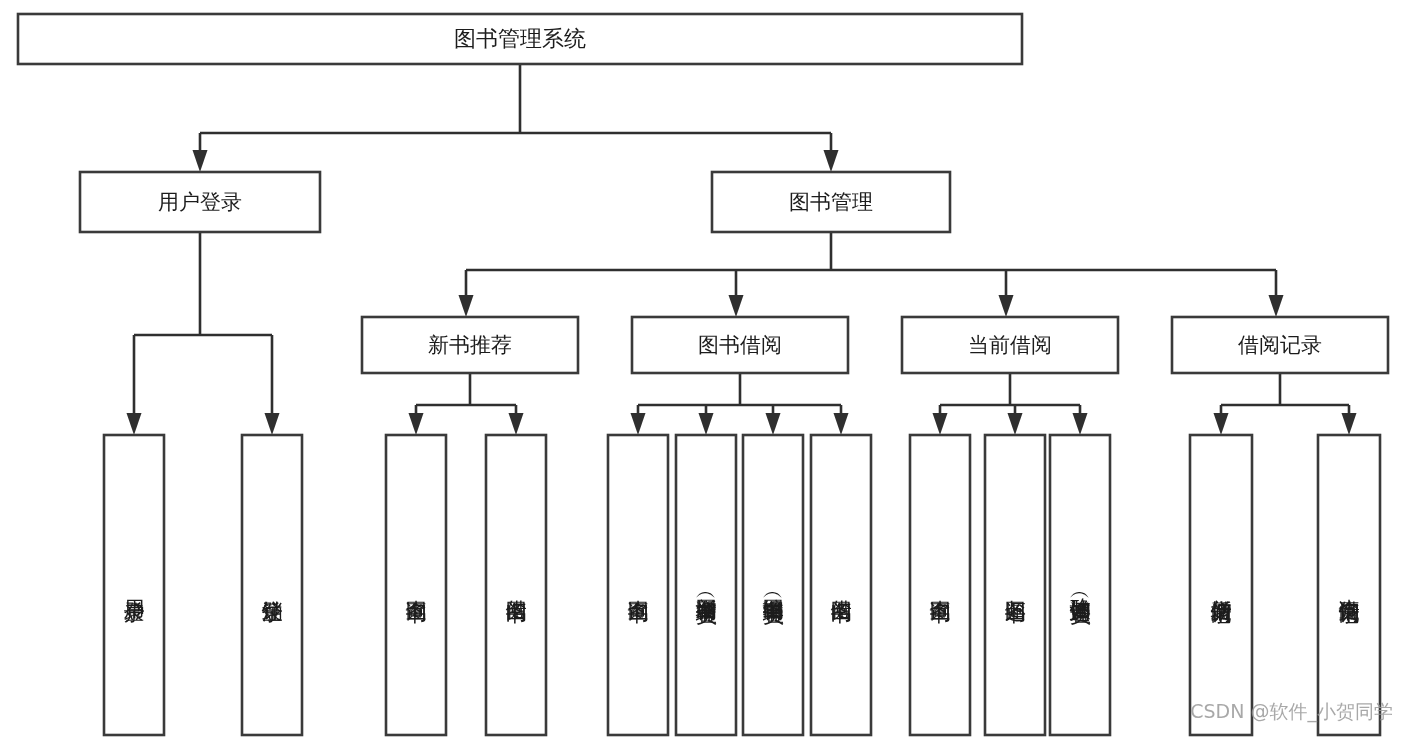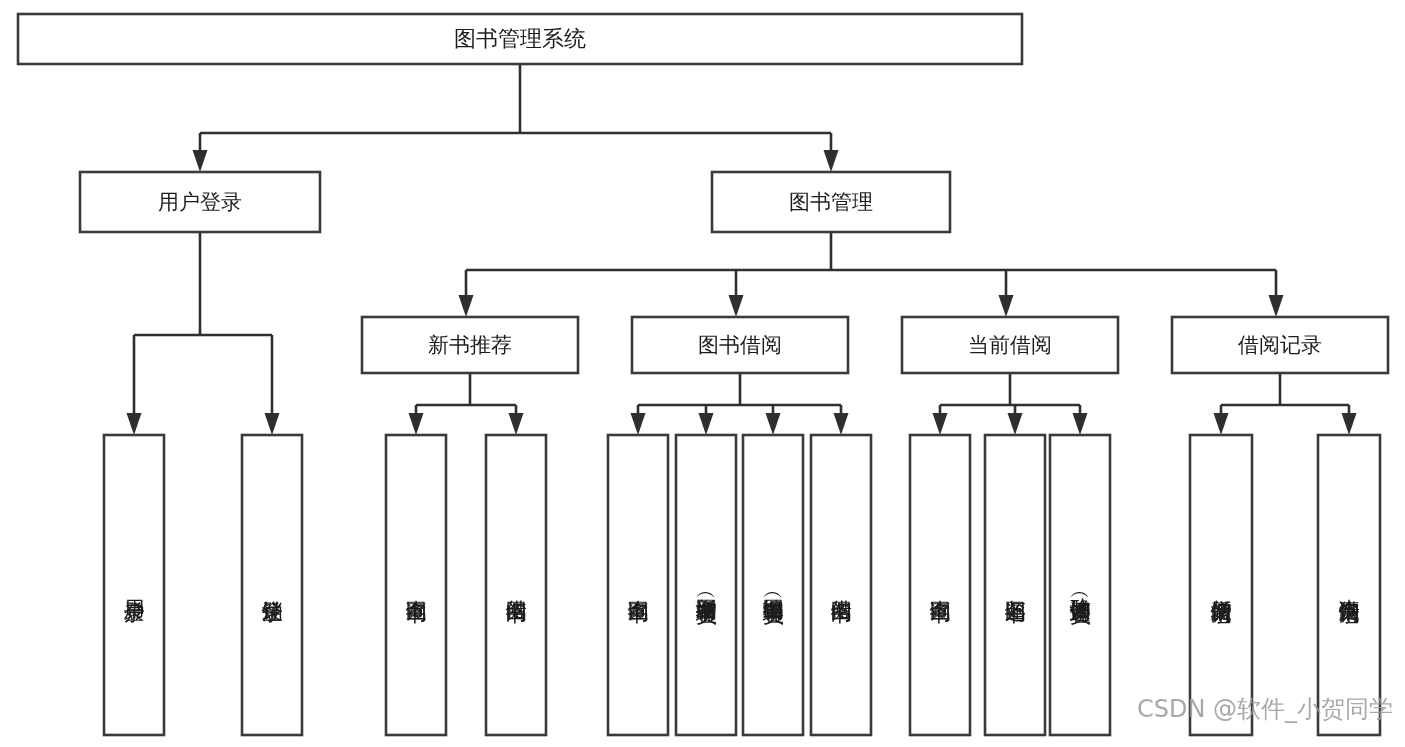--- a/index.html
+++ b/index.html
@@ -78,21 +78,21 @@
     color: #1c1c1c;
     letter-spacing: 1px;
     white-space: nowrap;
     text-align: center;
   }
   .watermark {
     position: absolute;
     right: 12px;
     bottom: 6px;
     font-family: "DejaVu Sans", "Liberation Sans", sans-serif;
-    font-size: 24px;
+    font-size: 19px;
     color: #9a9a9a;
     opacity: 0.85;
     white-space: nowrap;
     pointer-events: none;
   }
 </style>
 </head>
 <body>
 
 <div id="diagram-root">

